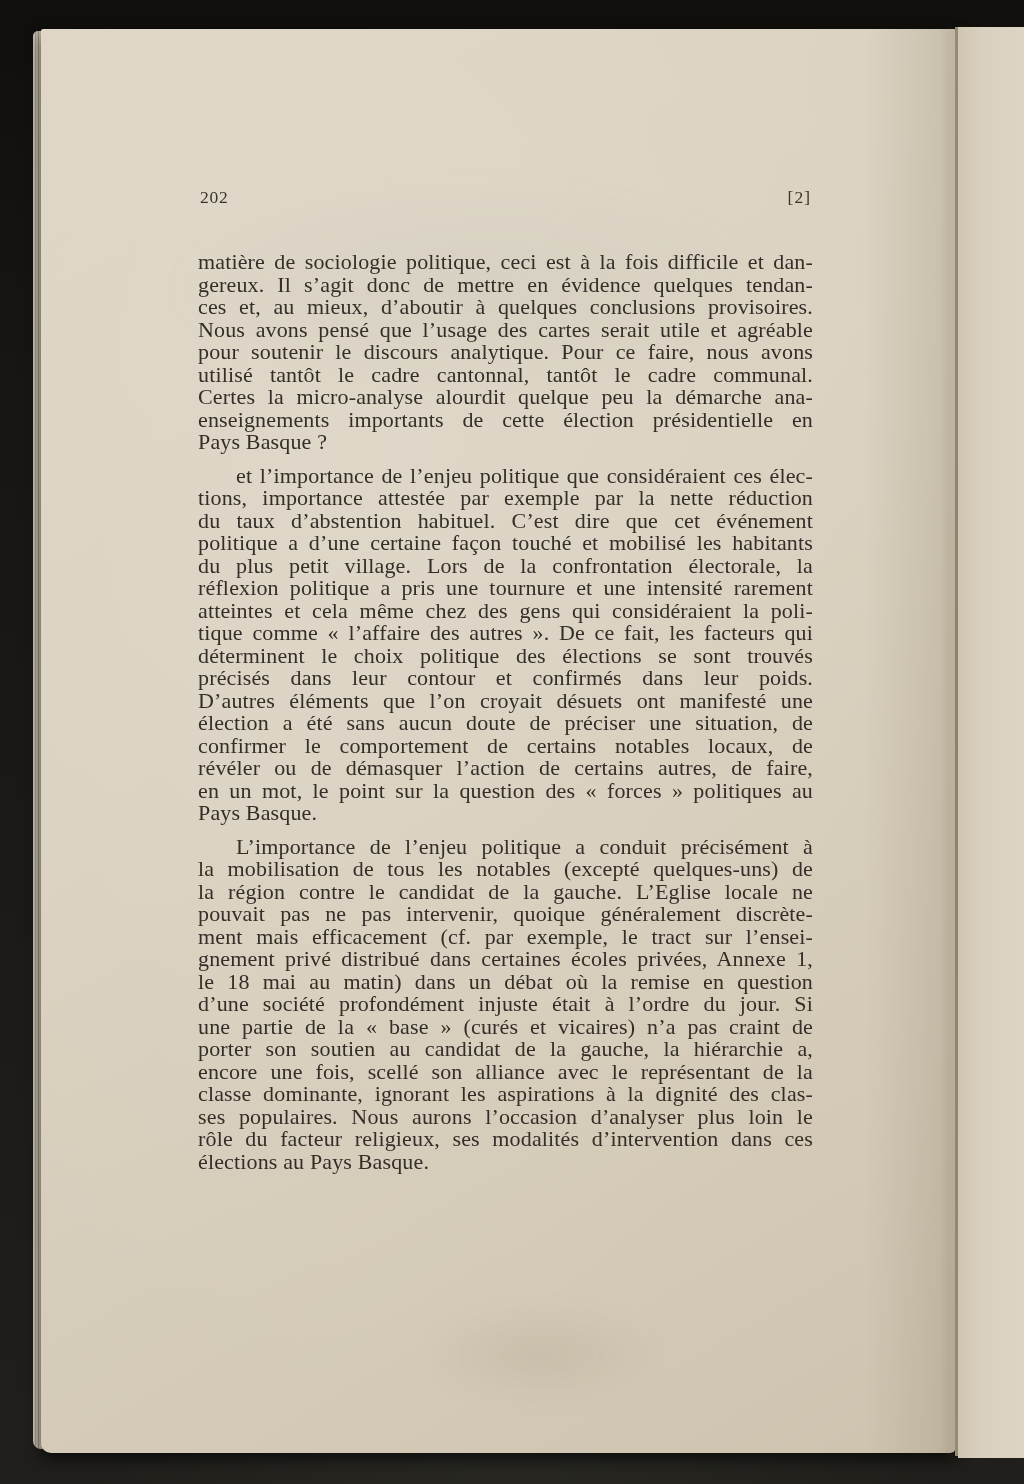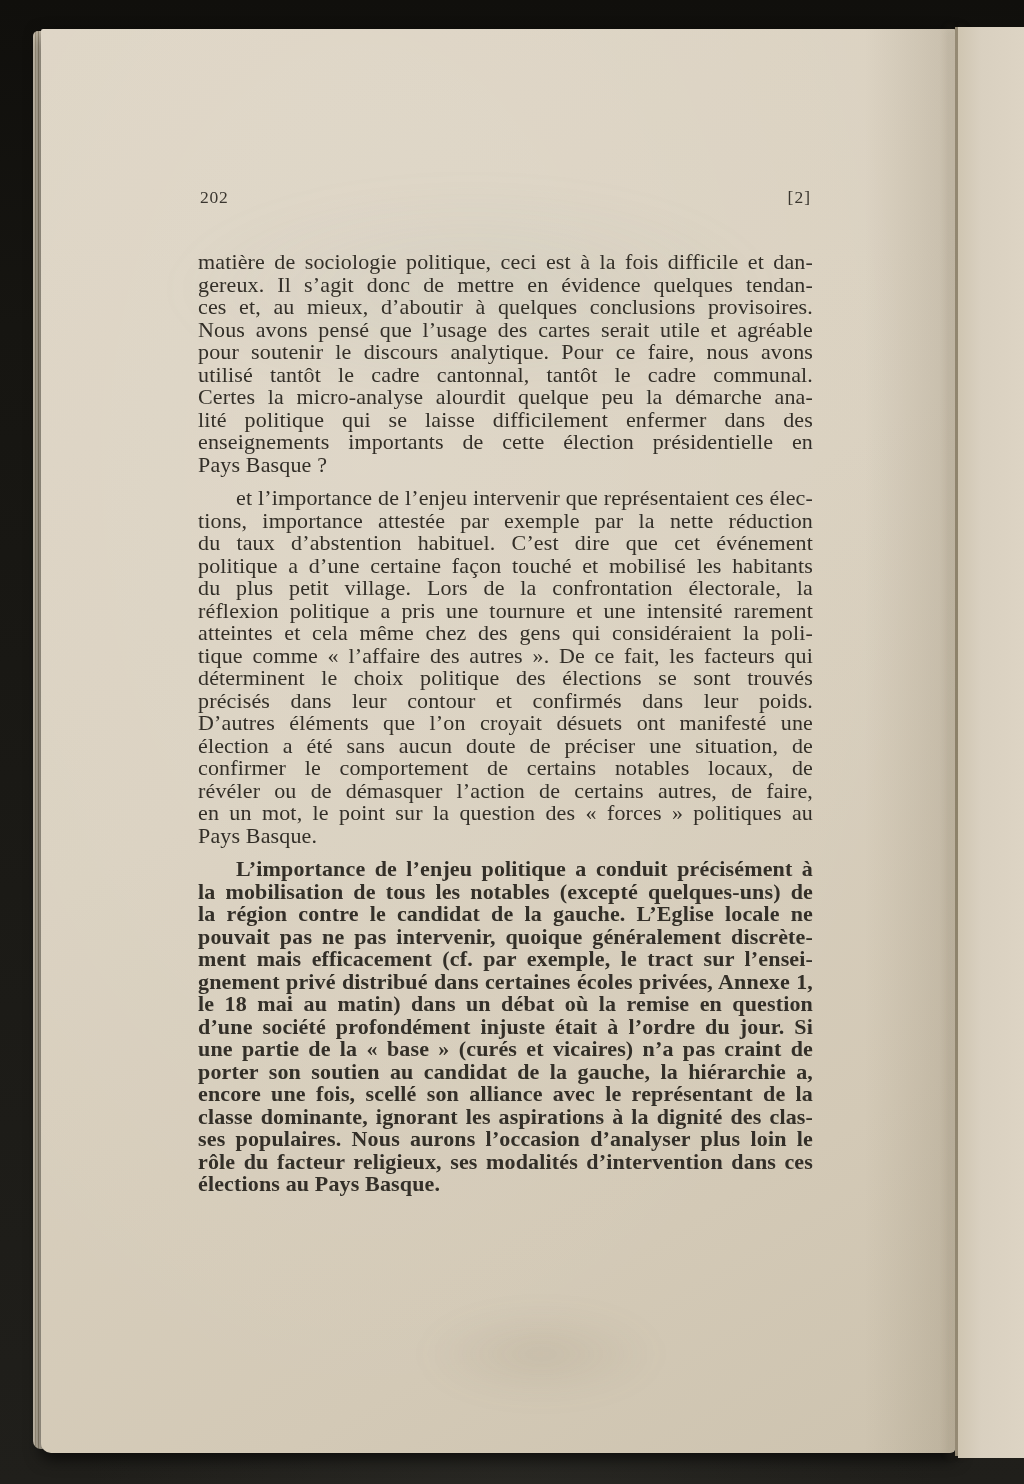--- a/index.html
+++ b/index.html
@@ -103,21 +103,21 @@
     left: 50%;
     top: 0;
     transform: translateX(-50%);
     white-space: nowrap;
     letter-spacing: 1.4px;
     word-spacing: 4px;
   }
   .section-marker { position: absolute; right: 2px; top: 0; letter-spacing: 1px; }
   .page-text { margin-top: 40px; }
   .para { margin: 0 0 11px 0; }
-  .para:last-child { margin-bottom: 0; font-weight: bold; }
+  .para:last-child { margin-bottom: 0; }
   .tline {
     font-size: 22px;
     line-height: 22.5px;
     letter-spacing: 0.15px;
     text-align: justify;
     text-align-last: justify;
     white-space: normal;
     color: #332f28;
   }
   .tline.lastline { text-align-last: left; }
@@ -142,26 +142,25 @@
 
     <div class="page-text">
         <div class="para">
           <div class="tline">matière de sociologie politique, ceci est à la fois difficile et dan-</div>
           <div class="tline">gereux. Il s’agit donc de mettre en évidence quelques tendan-</div>
           <div class="tline">ces et, au mieux, d’aboutir à quelques conclusions provisoires.</div>
           <div class="tline">Nous avons pensé que l’usage des cartes serait utile et agréable</div>
           <div class="tline">pour soutenir le discours analytique. Pour ce faire, nous avons</div>
           <div class="tline">utilisé tantôt le cadre cantonnal, tantôt le cadre communal.</div>
           <div class="tline">Certes la micro-analyse alourdit quelque peu la démarche ana-</div>
-          <div class="tline">lité politique qui se laisse difficilement enfermer dans des</div>
           <div class="tline">enseignements importants de cette élection présidentielle en</div>
           <div class="tline lastline">Pays Basque ?</div>
         </div>
         <div class="para indent">
-          <div class="tline">et l’importance de l’enjeu intervenir que représentaient ces élec-</div>
+          <div class="tline">et l’importance de l’enjeu politique que considéraient ces élec-</div>
           <div class="tline">tions, importance attestée par exemple par la nette réduction</div>
           <div class="tline">du taux d’abstention habituel. C’est dire que cet événement</div>
           <div class="tline">politique a d’une certaine façon touché et mobilisé les habitants</div>
           <div class="tline">du plus petit village. Lors de la confrontation électorale, la</div>
           <div class="tline">réflexion politique a pris une tournure et une intensité rarement</div>
           <div class="tline">atteintes et cela même chez des gens qui considéraient la poli-</div>
           <div class="tline">tique comme « l’affaire des autres ». De ce fait, les facteurs qui</div>
           <div class="tline">déterminent le choix politique des élections se sont trouvés</div>
           <div class="tline">précisés dans leur contour et confirmés dans leur poids.</div>
           <div class="tline">D’autres éléments que l’on croyait désuets ont manifesté une</div>

